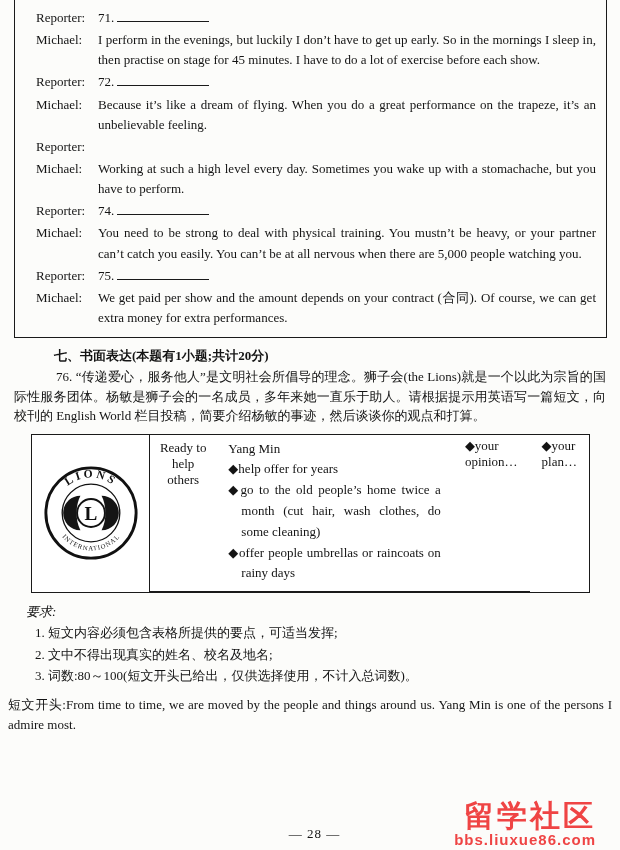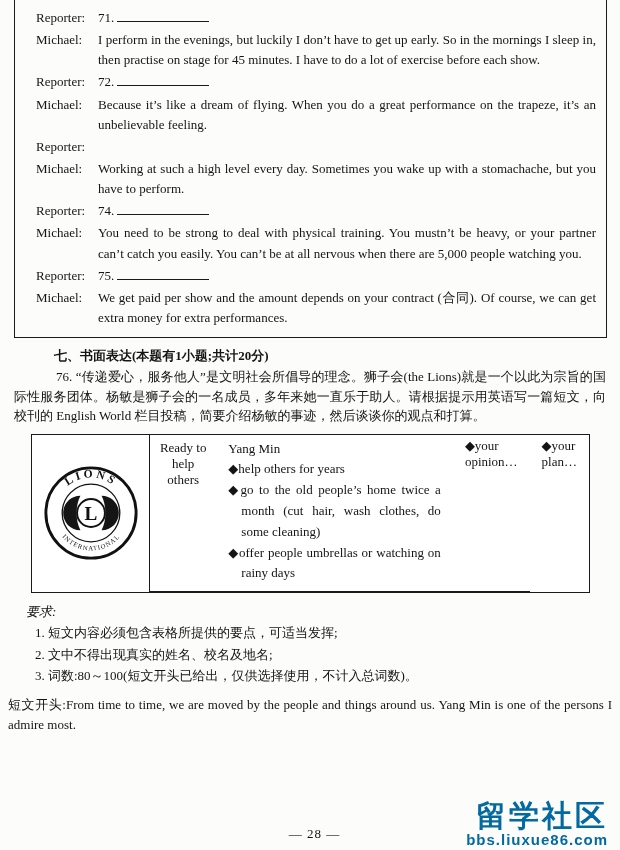--- a/index.html
+++ b/index.html
@@ -34,21 +34,21 @@
   .t-main { border-bottom:1px solid #1a1a1a; padding:4px 12px 7px; line-height:1.6; }
   .t-row { border-bottom:1px solid #1a1a1a; padding:3px 12px; }
   .t-row.last { border-bottom:none; }
   .bullet { padding-left:13px; text-indent:-13px; text-align:justify; }
   
   .req-label { margin:10px 26px 0;font-style:italic; }
   .req-item { margin:2px 14px 0 35px; line-height:1.5; }
   .opening { margin:9px 8px 0; text-align:justify; line-height:1.55; }
   
   .page-num { position:absolute; left:9px; right:0; bottom:8px; text-align:center; font-size:13px; letter-spacing:1px; }
-  .watermark { position:absolute; right:12px; bottom:3px; text-align:right; color:#0369a1; font-weight:bold; line-height:1.02; font-family:"Liberation Sans","DejaVu Sans",sans-serif; }
+  .watermark { position:absolute; right:24px; bottom:3px; text-align:right; color:#ef4444; font-weight:bold; line-height:1.02; font-family:"Liberation Sans","DejaVu Sans",sans-serif; }
   .wm-main { font-size:30px; letter-spacing:3px; }
   .wm-sub  { font-size:15px; letter-spacing:1px; }
   
   .logo-svg text { font-family:"Liberation Serif","DejaVu Serif",serif; fill:#111; }
 </style>
 </head>
 <body>
 
 <div class="dialogue">
 
@@ -120,23 +120,23 @@
       </text>
       <text font-size="7" letter-spacing="1">
         <textPath href="#arcBot" startOffset="50%" text-anchor="middle">INTERNATIONAL</textPath>
       </text>
     </svg>
   </div>
   <div class="right-col">
     <div class="t-header">Ready to help others</div>
     <div class="t-main">
       <div>Yang Min</div>
-      <div class="bullet">◆help others for years</div>
+      <div class="bullet">◆help offer for years</div>
       <div class="bullet">◆go to the old people’s home twice a month (cut hair, wash clothes, do some cleaning)</div>
-      <div class="bullet">◆offer people umbrellas or watching on rainy days</div>
+      <div class="bullet">◆offer people umbrellas or raincoats on rainy days</div>
     </div>
     <div class="t-row">◆your opinion…</div>
     <div class="t-row last">◆your plan…</div>
   </div>
 </div>
 
 <div class="req-label">要求:</div>
 <div class="req-item">1. 短文内容必须包含表格所提供的要点，可适当发挥;</div>
 <div class="req-item">2. 文中不得出现真实的姓名、校名及地名;</div>
 <div class="req-item">3. 词数:80～100(短文开头已给出，仅供选择使用，不计入总词数)。</div>

